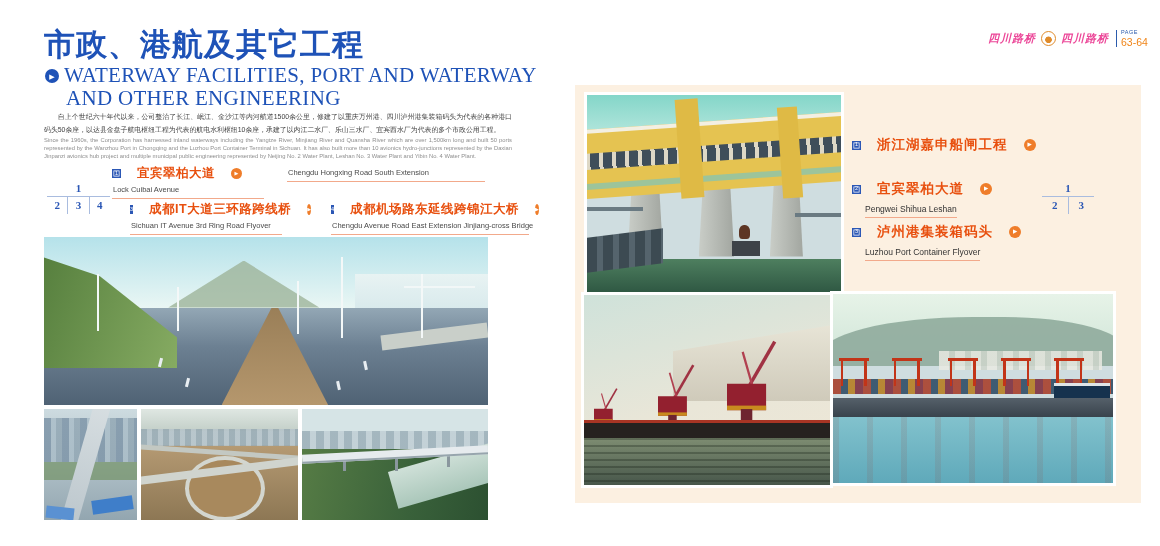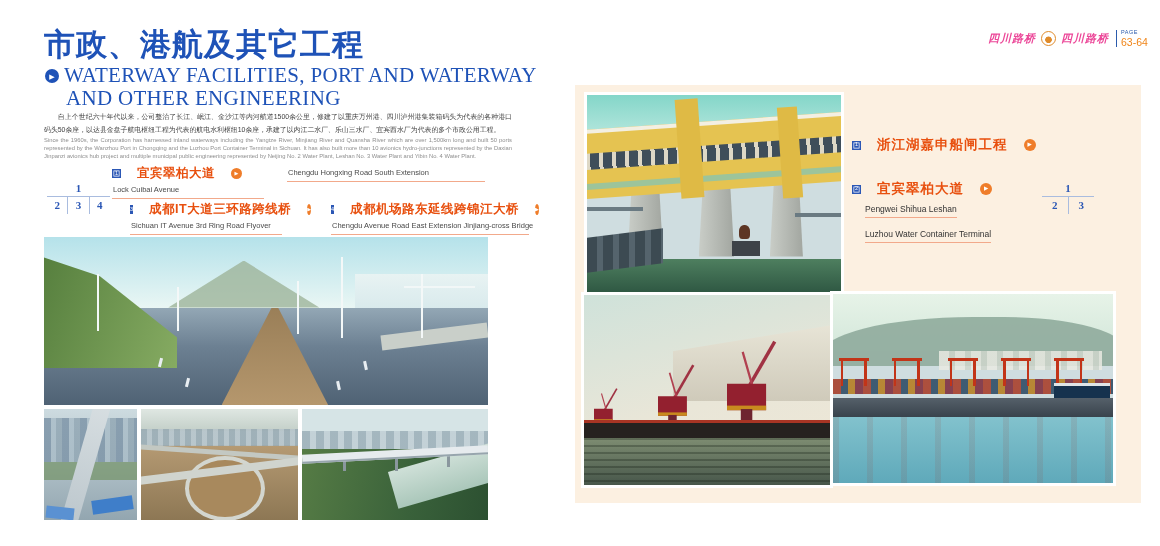--- a/index.html
+++ b/index.html
@@ -284,21 +284,26 @@
 <div class="item item-r" id="ri2">
   <div class="ihead">
     <span class="bullet">2</span>
     <span class="t-zh">宜宾翠柏大道</span>
     <span class="arrow">▶</span>
   </div>
   <div class="t-en">Pengwei Shihua Leshan</div>
 </div>
 
 <div class="item item-r" id="ri3">
-  <div class="t-en">Luzhou Water Container Terminal</div>
+  <div class="ihead">
+    <span class="bullet">3</span>
+    <span class="t-zh">泸州港集装箱码头</span>
+    <span class="arrow">▶</span>
+  </div>
+  <div class="t-en">Luzhou Port Container Flyover</div>
 </div>
 
 <div class="abs map map-r">
   <div class="mrow1">
       <span>1</span>
     </div>
   <div class="mrow2">
     <span>2</span>
     <span>3</span>
   </div>

